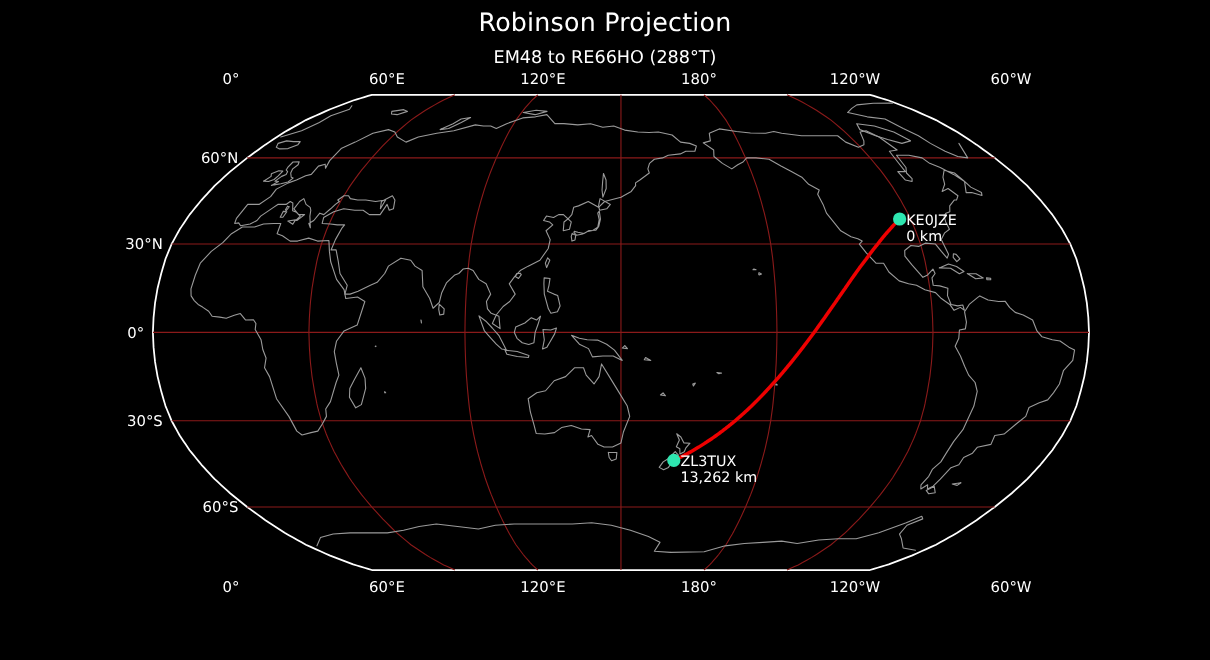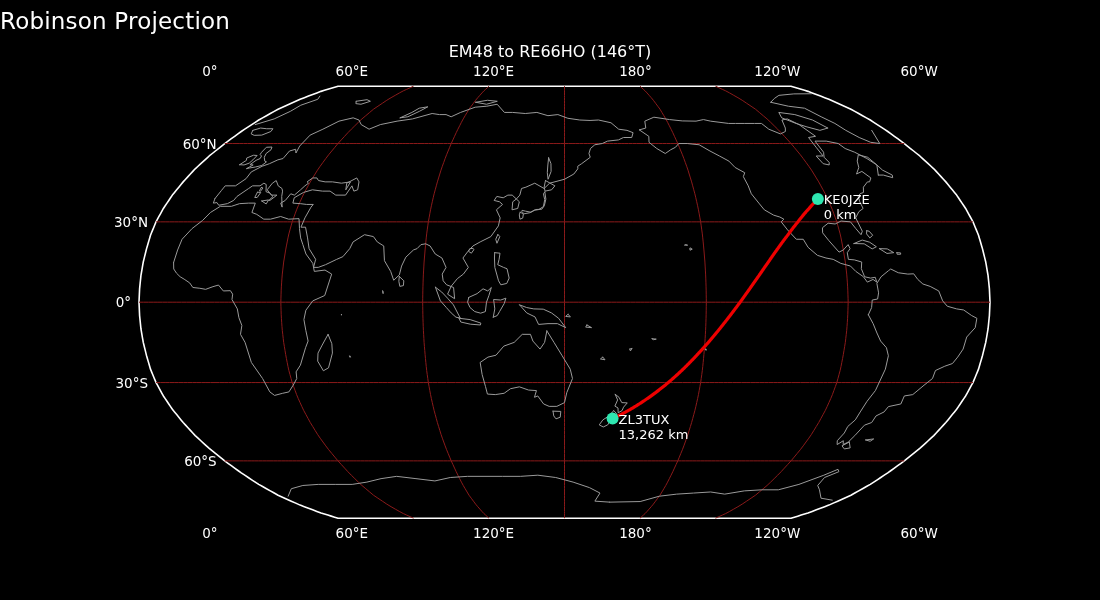--- a/index.html
+++ b/index.html
@@ -18,21 +18,21 @@
     position: relative;
     width: 1100px;
     height: 600px;
     background: #000000;
   }
   .title {
     position: absolute;
     left: 0;
     top: 8px;
     width: 1100px;
-    text-align: left;
+    text-align: center;
     font-size: 23px;
     color: #ffffff;
     letter-spacing: 0.2px;
   }
   .subtitle {
     position: absolute;
     left: 0;
     top: 42px;
     width: 1100px;
     text-align: center;
@@ -57,21 +57,21 @@
     font-size: 13px;
     fill: #ffffff;
   }
 </style>
 </head>
 <body>
 
 <div id="app">
 
   <div class="title">Robinson Projection</div>
-  <div class="subtitle">EM48 to RE66HO (146°T)</div>
+  <div class="subtitle">EM48 to RE66HO (288°T)</div>
 
   <div id="mapstage">
     <svg id="mapsvg" width="1100" height="600" viewBox="0 0 1100 600">
       <g id="g-outline">
           <path d="M790.95 86.20L794.35 87.23L797.76 88.26L801.16 89.30L804.57 90.33L807.97 91.36L812.15 92.95L816.33 94.53L820.51 96.12L824.68 97.70L828.86 99.29L833.28 101.27L837.70 103.25L842.11 105.23L846.53 107.20L850.95 109.18L854.81 111.35L858.67 113.51L862.54 115.68L866.40 117.84L870.26 120.00L873.76 122.30L877.26 124.60L880.76 126.90L884.25 129.20L887.75 131.50L891.06 133.90L894.37 136.31L897.68 138.71L900.99 141.12L904.30 143.53L907.40 146.02L910.50 148.51L913.60 151.00L916.69 153.50L919.79 155.99L922.59 158.55L925.39 161.11L928.19 163.67L930.99 166.24L933.79 168.80L936.20 171.41L938.61 174.03L941.02 176.64L943.42 179.25L945.83 181.87L947.99 184.51L950.16 187.16L952.32 189.81L954.48 192.46L956.64 195.11L958.44 197.78L960.23 200.45L962.03 203.12L963.82 205.79L965.62 208.46L967.09 211.13L968.56 213.81L970.04 216.49L971.51 219.17L972.98 221.85L974.09 224.53L975.19 227.20L976.30 229.88L977.40 232.56L978.51 235.24L979.29 237.92L980.08 240.60L980.86 243.28L981.64 245.95L982.43 248.63L983.09 251.31L983.75 253.99L984.42 256.67L985.08 259.35L985.74 262.02L986.20 264.70L986.66 267.38L987.12 270.06L987.58 272.74L988.04 275.42L988.31 278.09L988.59 280.77L988.86 283.45L989.13 286.13L989.40 288.81L989.52 291.49L989.64 294.16L989.76 296.84L989.88 299.52L990.00 302.20L989.88 304.88L989.76 307.56L989.64 310.24L989.52 312.91L989.40 315.59L989.13 318.27L988.86 320.95L988.59 323.63L988.31 326.31L988.04 328.98L987.58 331.66L987.12 334.34L986.66 337.02L986.20 339.70L985.74 342.38L985.08 345.05L984.42 347.73L983.75 350.41L983.09 353.09L982.43 355.77L981.64 358.45L980.86 361.12L980.08 363.80L979.29 366.48L978.51 369.16L977.40 371.84L976.30 374.52L975.19 377.20L974.09 379.87L972.98 382.55L971.51 385.23L970.04 387.91L968.56 390.59L967.09 393.27L965.62 395.94L963.82 398.61L962.03 401.28L960.23 403.95L958.44 406.62L956.64 409.29L954.48 411.94L952.32 414.59L950.16 417.24L947.99 419.89L945.83 422.53L943.42 425.15L941.02 427.76L938.61 430.37L936.20 432.99L933.79 435.60L930.99 438.16L928.19 440.73L925.39 443.29L922.59 445.85L919.79 448.41L916.69 450.90L913.60 453.40L910.50 455.89L907.40 458.38L904.30 460.87L900.99 463.28L897.68 465.69L894.37 468.09L891.06 470.50L887.75 472.90L884.25 475.20L880.76 477.50L877.26 479.80L873.76 482.10L870.26 484.40L866.40 486.56L862.54 488.72L858.67 490.89L854.81 493.05L850.95 495.22L846.53 497.20L842.11 499.17L837.70 501.15L833.28 503.13L828.86 505.11L824.68 506.70L820.51 508.28L816.33 509.87L812.15 511.45L807.97 513.04L804.57 514.07L801.16 515.10L797.76 516.14L794.35 517.17L790.95 518.20L338.05 518.20L334.65 517.17L331.24 516.14L327.84 515.10L324.43 514.07L321.03 513.04L316.85 511.45L312.67 509.87L308.49 508.28L304.32 506.70L300.14 505.11L295.72 503.13L291.30 501.15L286.89 499.17L282.47 497.20L278.05 495.22L274.19 493.05L270.33 490.89L266.46 488.72L262.60 486.56L258.74 484.40L255.24 482.10L251.74 479.80L248.24 477.50L244.75 475.20L241.25 472.90L237.94 470.50L234.63 468.09L231.32 465.69L228.01 463.28L224.70 460.87L221.60 458.38L218.50 455.89L215.40 453.40L212.31 450.90L209.21 448.41L206.41 445.85L203.61 443.29L200.81 440.73L198.01 438.16L195.21 435.60L192.80 432.99L190.39 430.37L187.98 427.76L185.58 425.15L183.17 422.53L181.01 419.89L178.84 417.24L176.68 414.59L174.52 411.94L172.36 409.29L170.56 406.62L168.77 403.95L166.97 401.28L165.18 398.61L163.38 395.94L161.91 393.27L160.44 390.59L158.96 387.91L157.49 385.23L156.02 382.55L154.91 379.87L153.81 377.20L152.70 374.52L151.60 371.84L150.49 369.16L149.71 366.48L148.92 363.80L148.14 361.12L147.36 358.45L146.57 355.77L145.91 353.09L145.25 350.41L144.58 347.73L143.92 345.05L143.26 342.38L142.80 339.70L142.34 337.02L141.88 334.34L141.42 331.66L140.96 328.98L140.69 326.31L140.41 323.63L140.14 320.95L139.87 318.27L139.60 315.59L139.48 312.91L139.36 310.24L139.24 307.56L139.12 304.88L139.00 302.20L139.12 299.52L139.24 296.84L139.36 294.16L139.48 291.49L139.60 288.81L139.87 286.13L140.14 283.45L140.41 280.77L140.69 278.09L140.96 275.42L141.42 272.74L141.88 270.06L142.34 267.38L142.80 264.70L143.26 262.02L143.92 259.35L144.58 256.67L145.25 253.99L145.91 251.31L146.57 248.63L147.36 245.95L148.14 243.28L148.92 240.60L149.71 237.92L150.49 235.24L151.60 232.56L152.70 229.88L153.81 227.20L154.91 224.53L156.02 221.85L157.49 219.17L158.96 216.49L160.44 213.81L161.91 211.13L163.38 208.46L165.18 205.79L166.97 203.12L168.77 200.45L170.56 197.78L172.36 195.11L174.52 192.46L176.68 189.81L178.84 187.16L181.01 184.51L183.17 181.87L185.58 179.25L187.98 176.64L190.39 174.03L192.80 171.41L195.21 168.80L198.01 166.24L200.81 163.67L203.61 161.11L206.41 158.55L209.21 155.99L212.31 153.50L215.40 151.00L218.50 148.51L221.60 146.02L224.70 143.53L228.01 141.12L231.32 138.71L234.63 136.31L237.94 133.90L241.25 131.50L244.75 129.20L248.24 126.90L251.74 124.60L255.24 122.30L258.74 120.00L262.60 117.84L266.46 115.68L270.33 113.51L274.19 111.35L278.05 109.18L282.47 107.20L286.89 105.23L291.30 103.25L295.72 101.27L300.14 99.29L304.32 97.70L308.49 96.12L312.67 94.53L316.85 92.95L321.03 91.36L324.43 90.33L327.84 89.30L331.24 88.26L334.65 87.23L338.05 86.20Z" fill="none" stroke="#ffffff" stroke-width="1.6" stroke-linejoin="round"></path>
         </g>
       <g id="g-graticule">
           <path d="M224.70 460.87L228.47 460.87L232.25 460.87L236.02 460.87L239.80 460.87L243.57 460.87L247.35 460.87L251.12 460.87L254.90 460.87L258.68 460.87L262.45 460.87L266.23 460.87L270.00 460.87L273.78 460.87L277.55 460.87L281.33 460.87L285.11 460.87L288.88 460.87L292.66 460.87L296.43 460.87L300.21 460.87L303.98 460.87L307.76 460.87L311.53 460.87L315.31 460.87L319.09 460.87L322.86 460.87L326.64 460.87L330.41 460.87L334.19 460.87L337.96 460.87L341.74 460.87L345.52 460.87L349.29 460.87L353.07 460.87L356.84 460.87L360.62 460.87L364.39 460.87L368.17 460.87L371.94 460.87L375.72 460.87L379.50 460.87L383.27 460.87L387.05 460.87L390.82 460.87L394.60 460.87L398.37 460.87L402.15 460.87L405.92 460.87L409.70 460.87L413.48 460.87L417.25 460.87L421.03 460.87L424.80 460.87L428.58 460.87L432.35 460.87L436.13 460.87L439.91 460.87L443.68 460.87L447.46 460.87L451.23 460.87L455.01 460.87L458.78 460.87L462.56 460.87L466.33 460.87L470.11 460.87L473.89 460.87L477.66 460.87L481.44 460.87L485.21 460.87L488.99 460.87L492.76 460.87L496.54 460.87L500.31 460.87L504.09 460.87L507.87 460.87L511.64 460.87L515.42 460.87L519.19 460.87L522.97 460.87L526.74 460.87L530.52 460.87L534.30 460.87L538.07 460.87L541.85 460.87L545.62 460.87L549.40 460.87L553.17 460.87L556.95 460.87L560.72 460.87L564.50 460.87L568.28 460.87L572.05 460.87L575.83 460.87L579.60 460.87L583.38 460.87L587.15 460.87L590.93 460.87L594.70 460.87L598.48 460.87L602.26 460.87L606.03 460.87L609.81 460.87L613.58 460.87L617.36 460.87L621.13 460.87L624.91 460.87L628.69 460.87L632.46 460.87L636.24 460.87L640.01 460.87L643.79 460.87L647.56 460.87L651.34 460.87L655.11 460.87L658.89 460.87L662.67 460.87L666.44 460.87L670.22 460.87L673.99 460.87L677.77 460.87L681.54 460.87L685.32 460.87L689.09 460.87L692.87 460.87L696.65 460.87L700.42 460.87L704.20 460.87L707.97 460.87L711.75 460.87L715.52 460.87L719.30 460.87L723.08 460.87L726.85 460.87L730.63 460.87L734.40 460.87L738.18 460.87L741.95 460.87L745.73 460.87L749.50 460.87L753.28 460.87L757.06 460.87L760.83 460.87L764.61 460.87L768.38 460.87L772.16 460.87L775.93 460.87L779.71 460.87L783.48 460.87L787.26 460.87L791.04 460.87L794.81 460.87L798.59 460.87L802.36 460.87L806.14 460.87L809.91 460.87L813.69 460.87L817.47 460.87L821.24 460.87L825.02 460.87L828.79 460.87L832.57 460.87L836.34 460.87L840.12 460.87L843.89 460.87L847.67 460.87L851.45 460.87L855.22 460.87L859.00 460.87L862.77 460.87L866.55 460.87L870.32 460.87L874.10 460.87L877.88 460.87L881.65 460.87L885.43 460.87L889.20 460.87L892.98 460.87L896.75 460.87L900.53 460.87L904.30 460.87" fill="none" stroke="#8b1a1a" stroke-width="1.0"></path>
           <path d="M156.02 382.55L160.56 382.55L165.10 382.55L169.64 382.55L174.17 382.55L178.71 382.55L183.25 382.55L187.79 382.55L192.33 382.55L196.87 382.55L201.41 382.55L205.95 382.55L210.48 382.55L215.02 382.55L219.56 382.55L224.10 382.55L228.64 382.55L233.18 382.55L237.72 382.55L242.25 382.55L246.79 382.55L251.33 382.55L255.87 382.55L260.41 382.55L264.95 382.55L269.49 382.55L274.03 382.55L278.56 382.55L283.10 382.55L287.64 382.55L292.18 382.55L296.72 382.55L301.26 382.55L305.80 382.55L310.33 382.55L314.87 382.55L319.41 382.55L323.95 382.55L328.49 382.55L333.03 382.55L337.57 382.55L342.11 382.55L346.64 382.55L351.18 382.55L355.72 382.55L360.26 382.55L364.80 382.55L369.34 382.55L373.88 382.55L378.41 382.55L382.95 382.55L387.49 382.55L392.03 382.55L396.57 382.55L401.11 382.55L405.65 382.55L410.19 382.55L414.72 382.55L419.26 382.55L423.80 382.55L428.34 382.55L432.88 382.55L437.42 382.55L441.96 382.55L446.49 382.55L451.03 382.55L455.57 382.55L460.11 382.55L464.65 382.55L469.19 382.55L473.73 382.55L478.27 382.55L482.80 382.55L487.34 382.55L491.88 382.55L496.42 382.55L500.96 382.55L505.50 382.55L510.04 382.55L514.57 382.55L519.11 382.55L523.65 382.55L528.19 382.55L532.73 382.55L537.27 382.55L541.81 382.55L546.35 382.55L550.88 382.55L555.42 382.55L559.96 382.55L564.50 382.55L569.04 382.55L573.58 382.55L578.12 382.55L582.65 382.55L587.19 382.55L591.73 382.55L596.27 382.55L600.81 382.55L605.35 382.55L609.89 382.55L614.43 382.55L618.96 382.55L623.50 382.55L628.04 382.55L632.58 382.55L637.12 382.55L641.66 382.55L646.20 382.55L650.73 382.55L655.27 382.55L659.81 382.55L664.35 382.55L668.89 382.55L673.43 382.55L677.97 382.55L682.51 382.55L687.04 382.55L691.58 382.55L696.12 382.55L700.66 382.55L705.20 382.55L709.74 382.55L714.28 382.55L718.81 382.55L723.35 382.55L727.89 382.55L732.43 382.55L736.97 382.55L741.51 382.55L746.05 382.55L750.59 382.55L755.12 382.55L759.66 382.55L764.20 382.55L768.74 382.55L773.28 382.55L777.82 382.55L782.36 382.55L786.89 382.55L791.43 382.55L795.97 382.55L800.51 382.55L805.05 382.55L809.59 382.55L814.13 382.55L818.67 382.55L823.20 382.55L827.74 382.55L832.28 382.55L836.82 382.55L841.36 382.55L845.90 382.55L850.44 382.55L854.97 382.55L859.51 382.55L864.05 382.55L868.59 382.55L873.13 382.55L877.67 382.55L882.21 382.55L886.75 382.55L891.28 382.55L895.82 382.55L900.36 382.55L904.90 382.55L909.44 382.55L913.98 382.55L918.52 382.55L923.05 382.55L927.59 382.55L932.13 382.55L936.67 382.55L941.21 382.55L945.75 382.55L950.29 382.55L954.83 382.55L959.36 382.55L963.90 382.55L968.44 382.55L972.98 382.55" fill="none" stroke="#8b1a1a" stroke-width="1.0"></path>
           <path d="M139.00 302.20L143.73 302.20L148.46 302.20L153.18 302.20L157.91 302.20L162.64 302.20L167.37 302.20L172.09 302.20L176.82 302.20L181.55 302.20L186.28 302.20L191.01 302.20L195.73 302.20L200.46 302.20L205.19 302.20L209.92 302.20L214.64 302.20L219.37 302.20L224.10 302.20L228.83 302.20L233.56 302.20L238.28 302.20L243.01 302.20L247.74 302.20L252.47 302.20L257.19 302.20L261.92 302.20L266.65 302.20L271.38 302.20L276.11 302.20L280.83 302.20L285.56 302.20L290.29 302.20L295.02 302.20L299.74 302.20L304.47 302.20L309.20 302.20L313.93 302.20L318.66 302.20L323.38 302.20L328.11 302.20L332.84 302.20L337.57 302.20L342.29 302.20L347.02 302.20L351.75 302.20L356.48 302.20L361.21 302.20L365.93 302.20L370.66 302.20L375.39 302.20L380.12 302.20L384.84 302.20L389.57 302.20L394.30 302.20L399.03 302.20L403.76 302.20L408.48 302.20L413.21 302.20L417.94 302.20L422.67 302.20L427.39 302.20L432.12 302.20L436.85 302.20L441.58 302.20L446.31 302.20L451.03 302.20L455.76 302.20L460.49 302.20L465.22 302.20L469.94 302.20L474.67 302.20L479.40 302.20L484.13 302.20L488.86 302.20L493.58 302.20L498.31 302.20L503.04 302.20L507.77 302.20L512.49 302.20L517.22 302.20L521.95 302.20L526.68 302.20L531.41 302.20L536.13 302.20L540.86 302.20L545.59 302.20L550.32 302.20L555.04 302.20L559.77 302.20L564.50 302.20L569.23 302.20L573.96 302.20L578.68 302.20L583.41 302.20L588.14 302.20L592.87 302.20L597.59 302.20L602.32 302.20L607.05 302.20L611.78 302.20L616.51 302.20L621.23 302.20L625.96 302.20L630.69 302.20L635.42 302.20L640.14 302.20L644.87 302.20L649.60 302.20L654.33 302.20L659.06 302.20L663.78 302.20L668.51 302.20L673.24 302.20L677.97 302.20L682.69 302.20L687.42 302.20L692.15 302.20L696.88 302.20L701.61 302.20L706.33 302.20L711.06 302.20L715.79 302.20L720.52 302.20L725.24 302.20L729.97 302.20L734.70 302.20L739.43 302.20L744.16 302.20L748.88 302.20L753.61 302.20L758.34 302.20L763.07 302.20L767.79 302.20L772.52 302.20L777.25 302.20L781.98 302.20L786.71 302.20L791.43 302.20L796.16 302.20L800.89 302.20L805.62 302.20L810.34 302.20L815.07 302.20L819.80 302.20L824.53 302.20L829.26 302.20L833.98 302.20L838.71 302.20L843.44 302.20L848.17 302.20L852.89 302.20L857.62 302.20L862.35 302.20L867.08 302.20L871.81 302.20L876.53 302.20L881.26 302.20L885.99 302.20L890.72 302.20L895.44 302.20L900.17 302.20L904.90 302.20L909.63 302.20L914.36 302.20L919.08 302.20L923.81 302.20L928.54 302.20L933.27 302.20L937.99 302.20L942.72 302.20L947.45 302.20L952.18 302.20L956.91 302.20L961.63 302.20L966.36 302.20L971.09 302.20L975.82 302.20L980.54 302.20L985.27 302.20L990.00 302.20" fill="none" stroke="#8b1a1a" stroke-width="1.0"></path>

